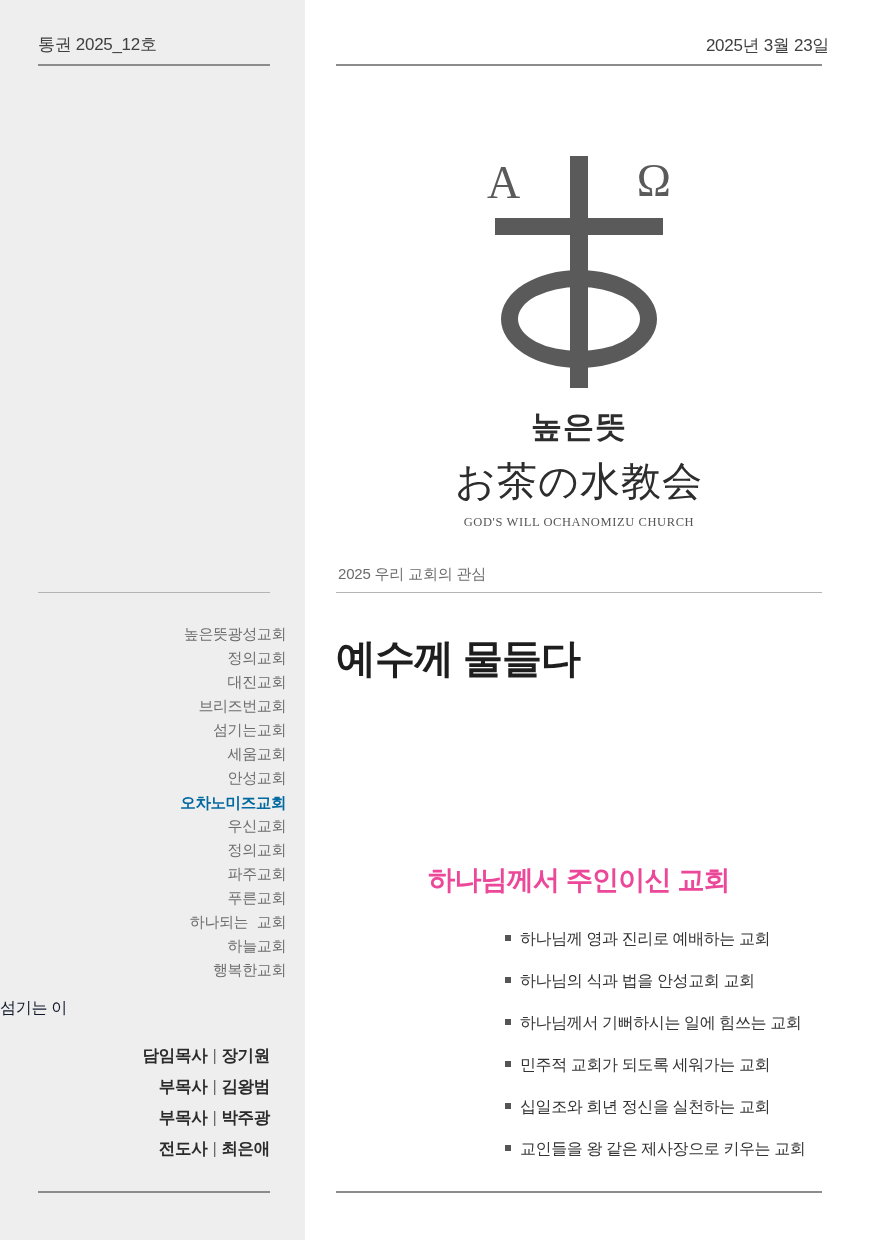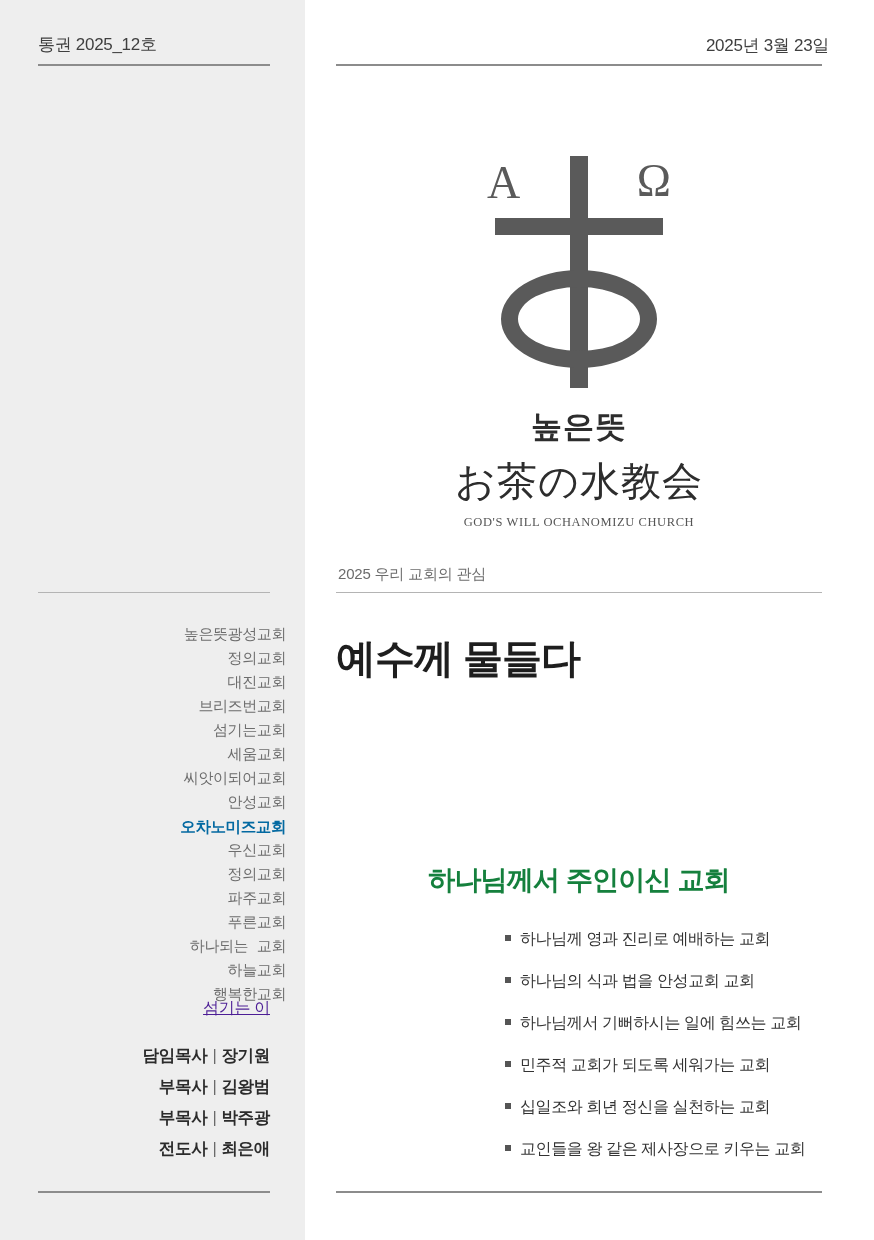--- a/index.html
+++ b/index.html
@@ -83,25 +83,23 @@
   .church-list li.current {
     color: #0369a1;
     font-weight: bold;
     font-size: 15.5px;
   }
   .servants-heading {
     position: absolute;
     left: 0;
     top: 998px;
     width: 270px;
-    text-align: right;
     font-size: 16px;
-    color: #4c1d95;
+    color: #0f172a;
     letter-spacing: -0.3px;
-    text-decoration: underline;
   }
   .staff-list {
     position: absolute;
     left: 0;
     top: 1040px;
     width: 270px;
     text-align: right;
     list-style: none;
     margin: 0;
     padding: 0;
@@ -255,21 +253,21 @@
   }
 
   .vision-title {
     position: absolute;
     left: 31px;
     top: 862px;
     width: 486px;
     text-align: center;
     font-size: 27px;
     font-weight: bold;
-    color: #15803d;
+    color: #ec4899;
     letter-spacing: -0.8px;
   }
   .vision-list {
     position: absolute;
     left: 200px;
     top: 918px;
     list-style: none;
     margin: 0;
     padding: 0;
   }
@@ -299,21 +297,20 @@
     <div class="sidebar-rule-top"></div>
     <div class="sidebar-rule-mid"></div>
 
     <ul class="church-list">
       <li>높은뜻광성교회</li>
       <li>정의교회</li>
       <li>대진교회</li>
       <li>브리즈번교회</li>
       <li>섬기는교회</li>
       <li>세움교회</li>
-      <li>씨앗이되어교회</li>
       <li>안성교회</li>
       <li class="current">오차노미즈교회</li>
       <li>우신교회</li>
       <li>정의교회</li>
       <li>파주교회</li>
       <li>푸른교회</li>
       <li>하나되는 교회</li>
       <li>하늘교회</li>
       <li>행복한교회</li>
     </ul>

